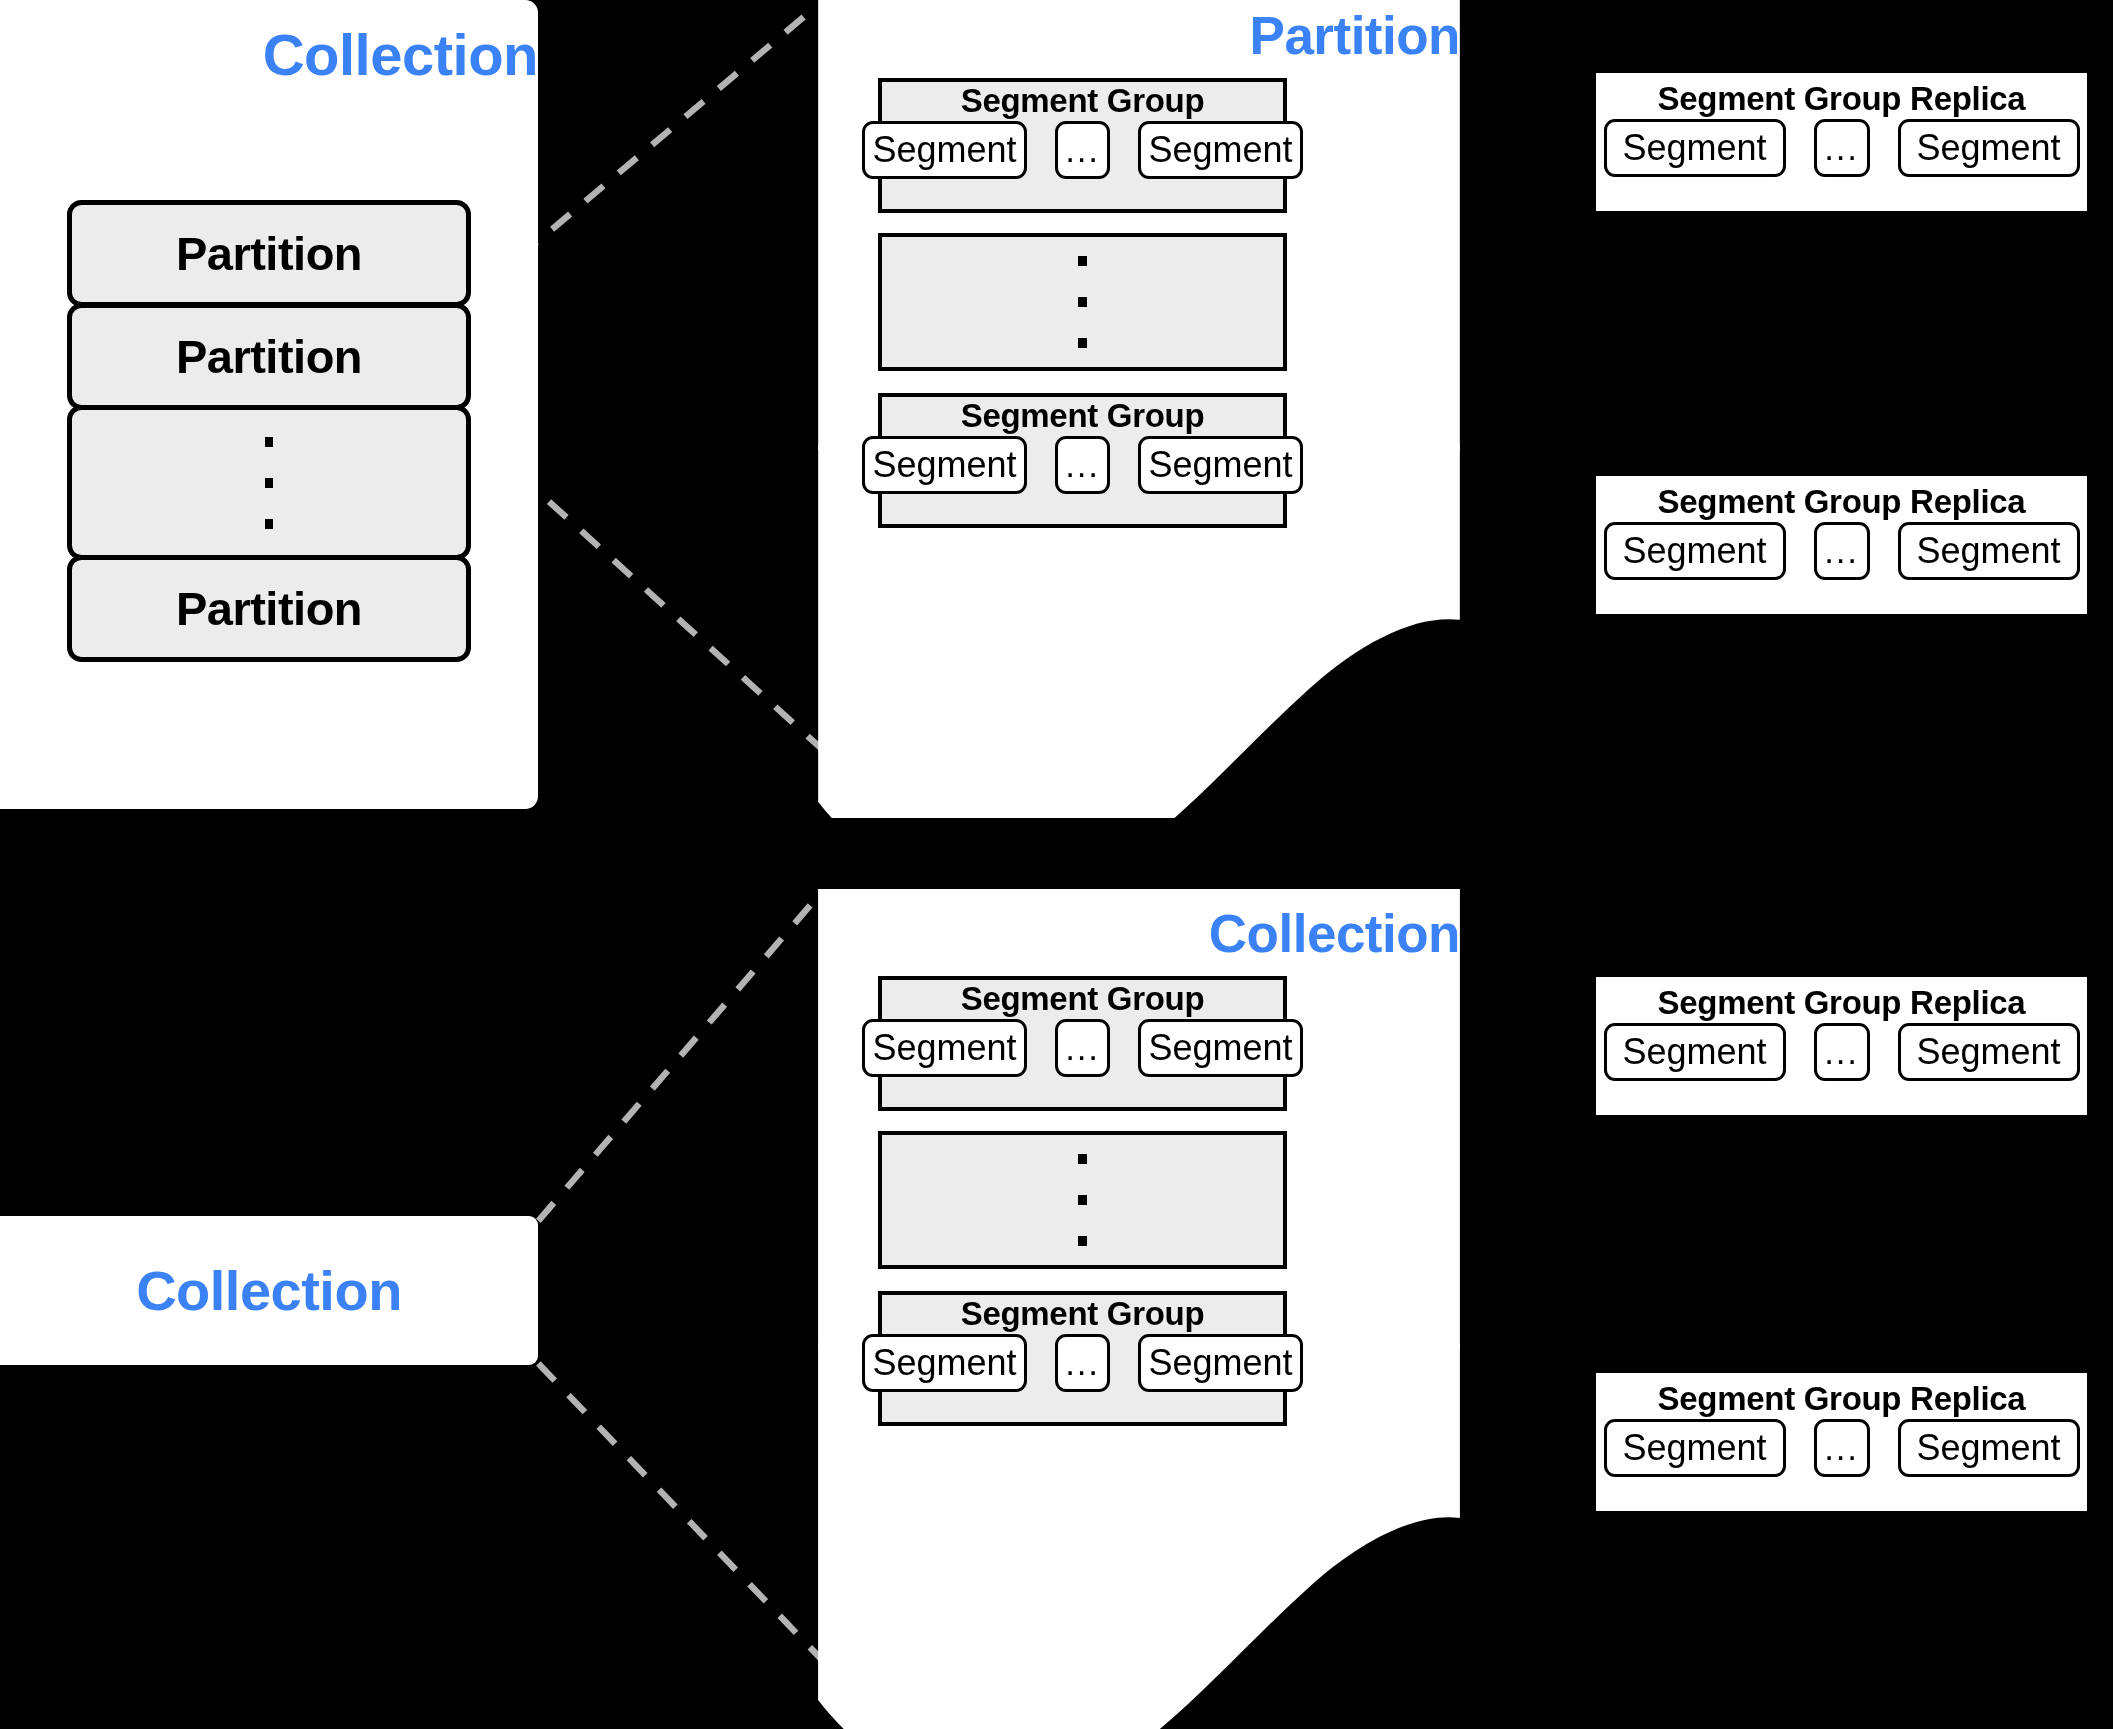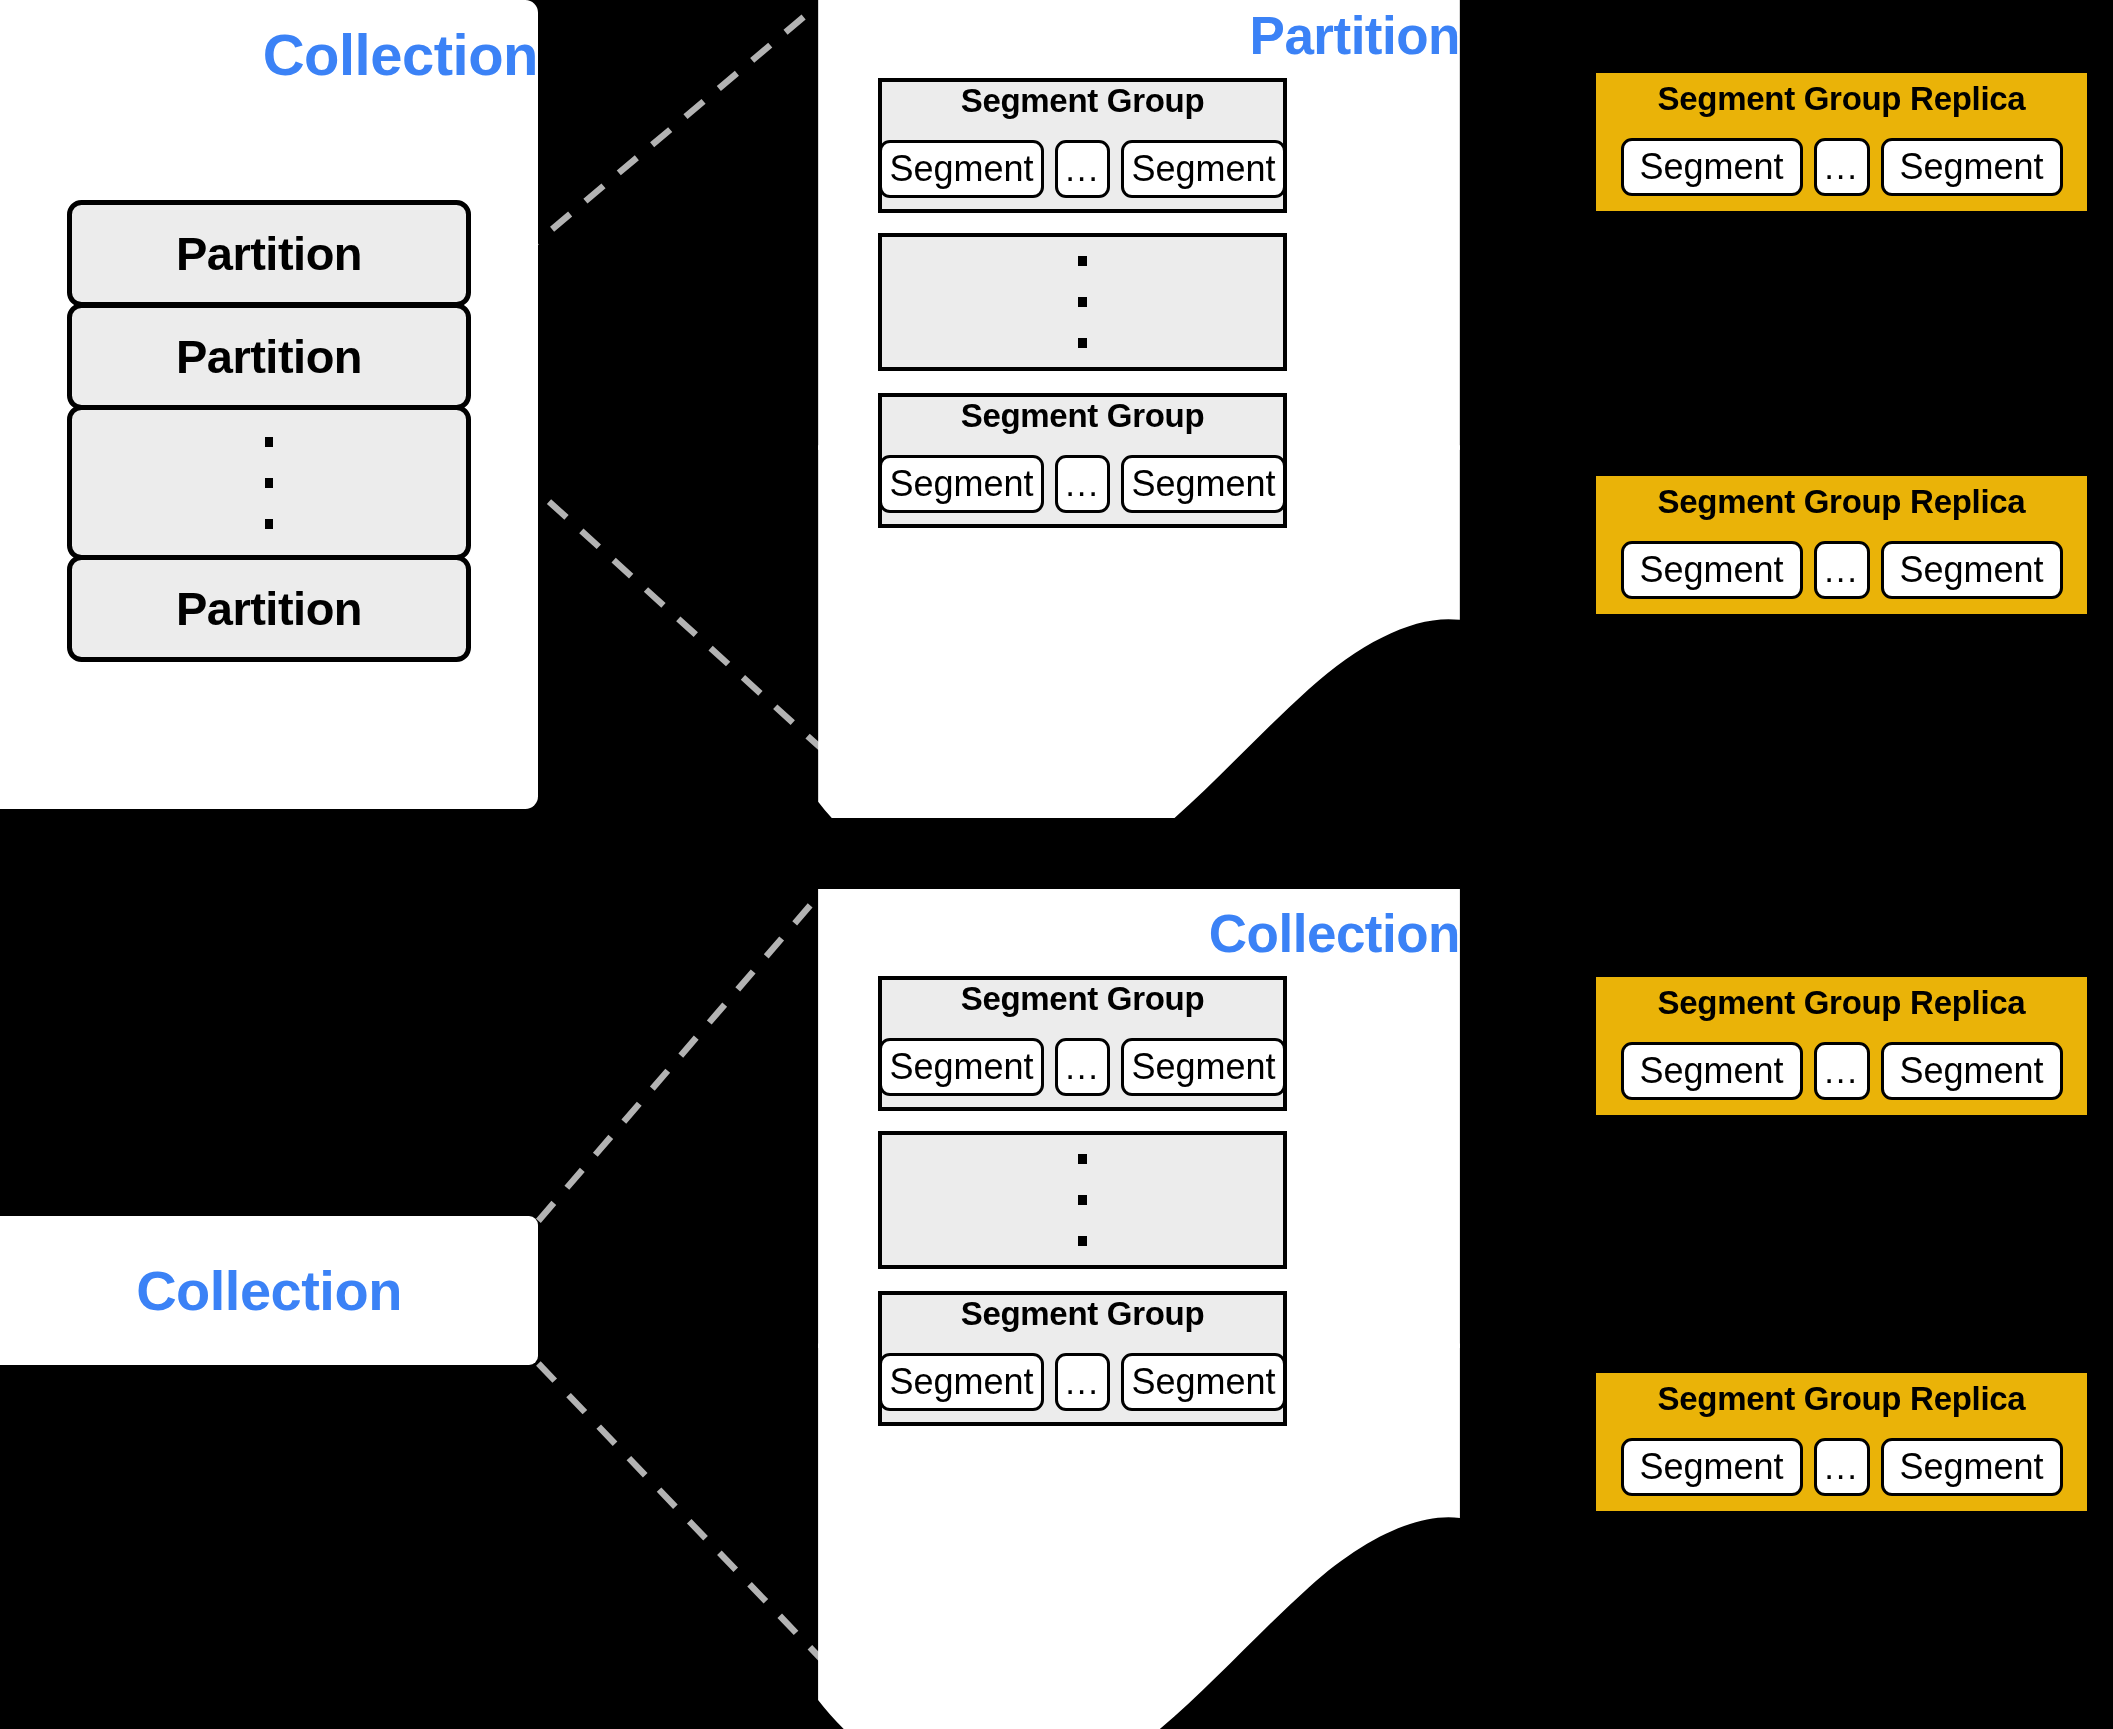--- a/index.html
+++ b/index.html
@@ -85,22 +85,22 @@
     font-weight: bold;
     font-size: 33px;
     color: #000000;
     letter-spacing: -0.3px;
     margin-top: 0;
   }
   .seg-row {
     display: flex;
     align-items: center;
     justify-content: center;
-    gap: 11px;
-    margin-top: 20px;
+    gap: 28px;
+    margin-top: 1px;
   }
   .seg-box {
     background: #ffffff;
     border: 3.6px solid #000000;
     border-radius: 11px;
     box-sizing: border-box;
     height: 58px;
     display: flex;
     align-items: center;
     justify-content: center;
@@ -127,21 +127,21 @@
     display: block;
     width: 8.2px;
     height: 10px;
     background: #000000;
     margin: 15.5px 0;
   }
 
   
   .replica {
     position: absolute;
-    background: #eab308;
+    background: #ffffff;
     box-sizing: border-box;
     padding-bottom: 23px;
   }
   .replica-title {
     text-align: center;
     font-weight: bold;
     font-size: 33px;
     color: #000000;
     letter-spacing: -0.3px;
     padding-top: 7.3px;

